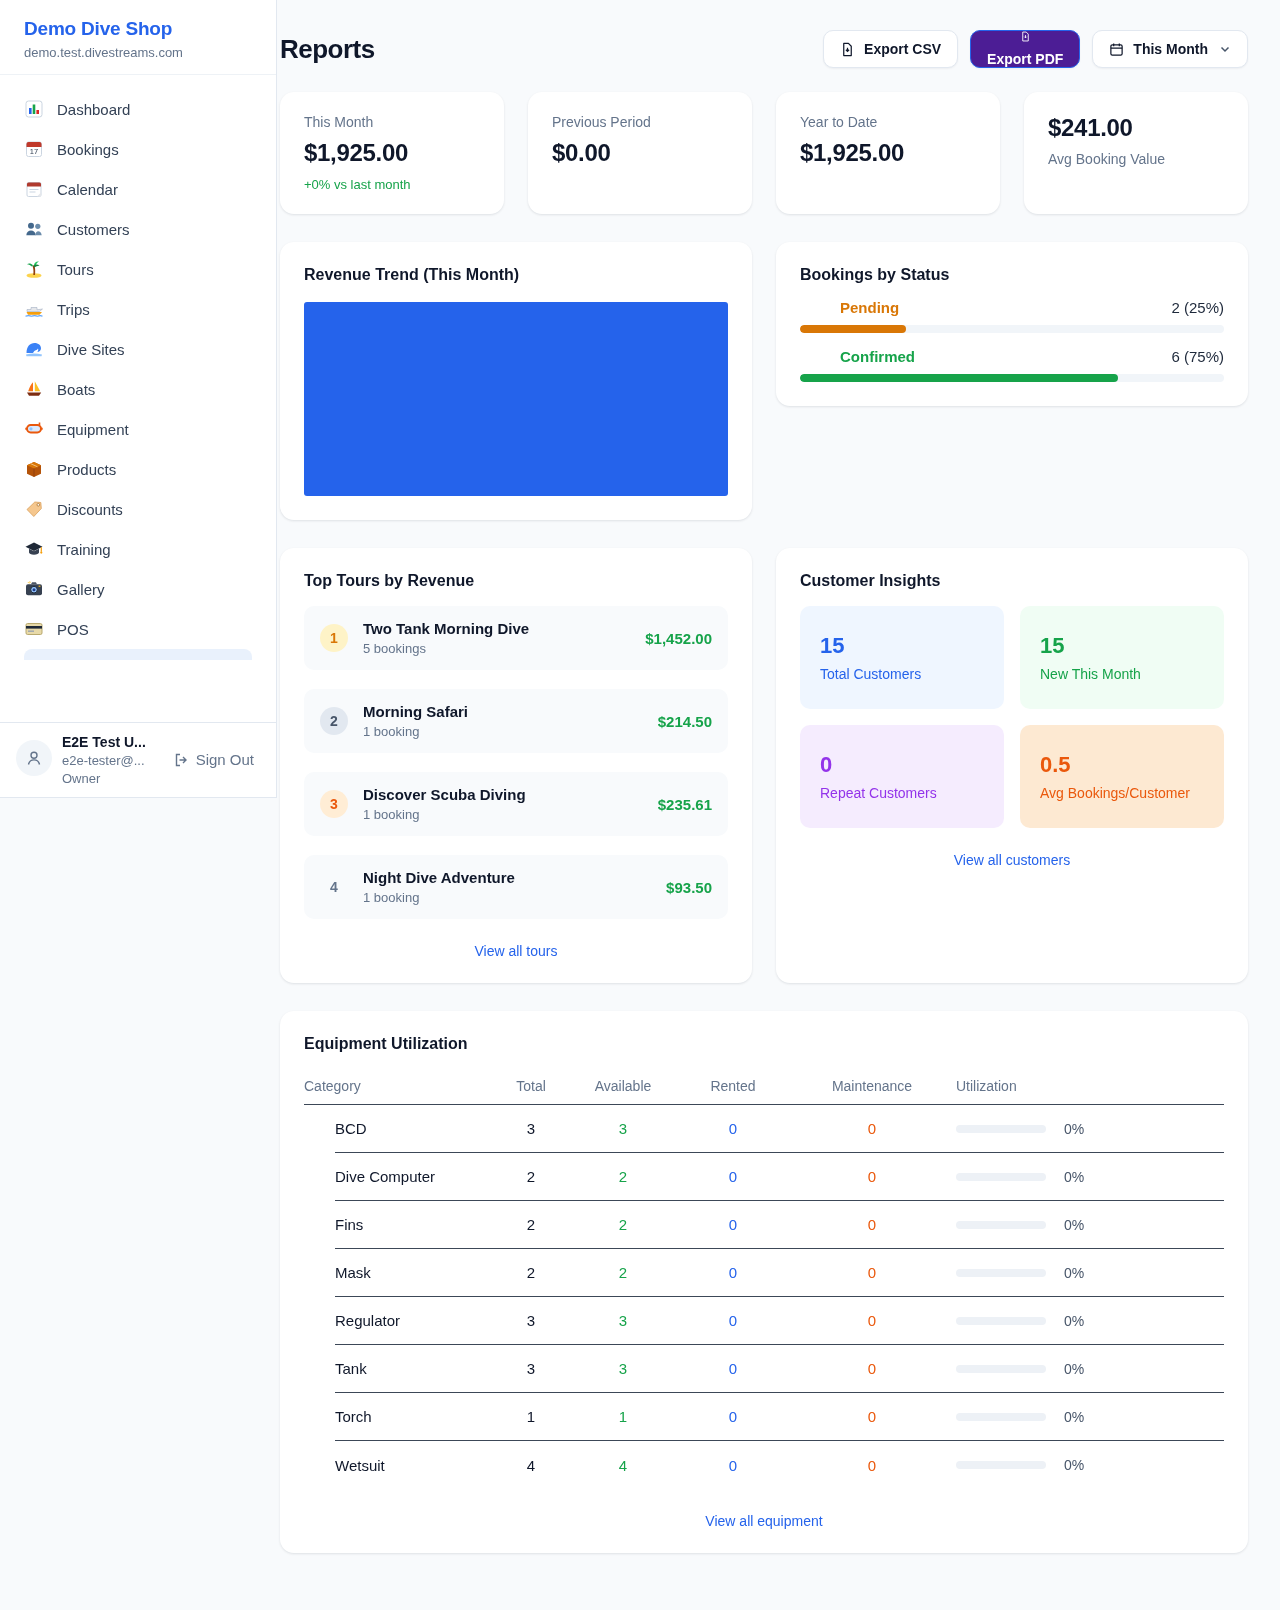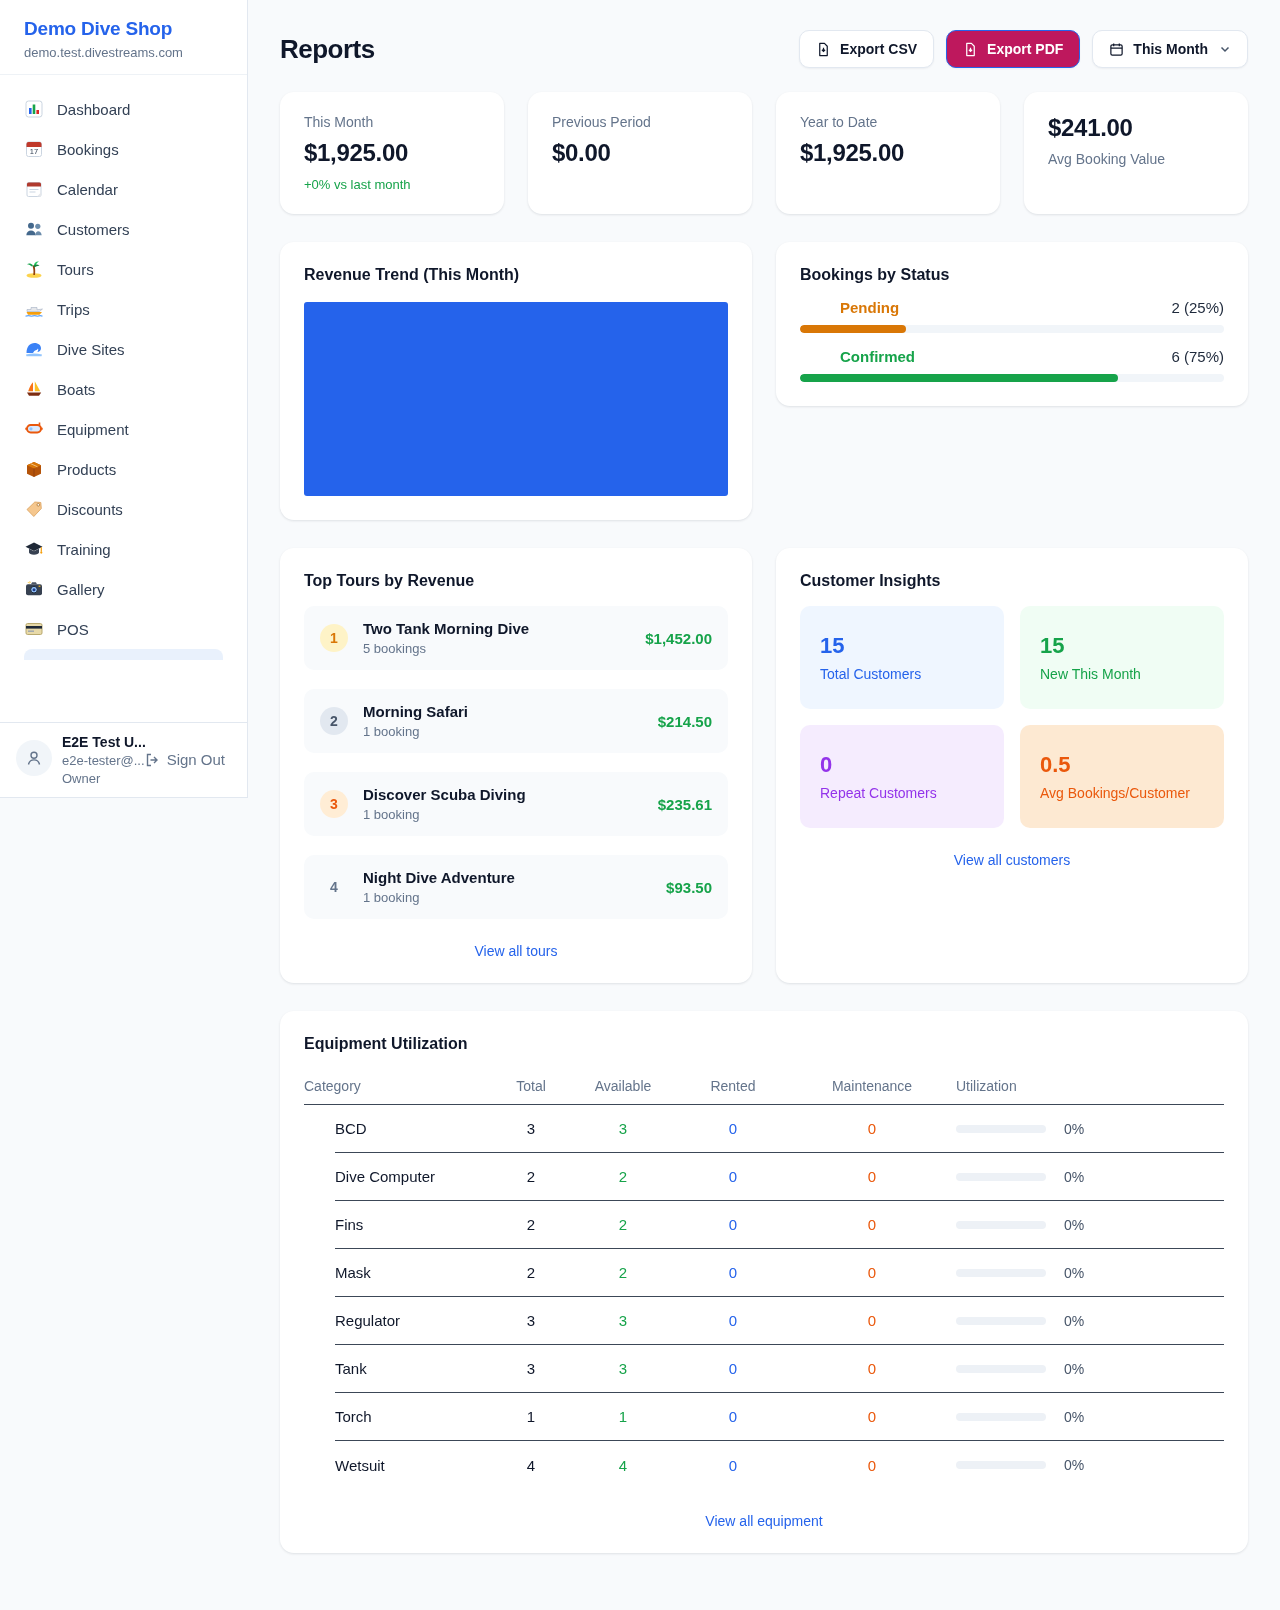--- a/index.html
+++ b/index.html
@@ -4,21 +4,21 @@
 <style>
   * { box-sizing: border-box; }
   html,body { margin:0; padding:0; }
   body {
     width:1280px; height:1610px; position:relative;
     background:#f8fafc; color:#0f172a;
     font-family:"Liberation Sans","DejaVu Sans",sans-serif;
   }
   
   .sidebar{
-    position:absolute; left:0; top:0; width:248px; height:798px;
+    position:absolute; left:0; top:0; width:277px; height:798px;
     background:#fff; border-right:1px solid #e2e8f0; border-bottom:1px solid #e2e8f0;
   }
   .brand{ padding:18px 24px 14px; border-bottom:1px solid #eef2f6; }
   .brand-name{ margin:0; font-size:19px; font-weight:bold; color:#2563eb; letter-spacing:-0.2px; }
   .brand-domain{ margin:5px 0 0; font-size:13px; color:#64748b; }
   .nav{ padding:14px 12px 0; }
   .nav-item{ display:flex; align-items:center; gap:13px; padding:10px 12px; border-radius:8px;
              font-size:15px; color:#334155; cursor:pointer; }
   .nav-item svg{ width:20px; height:20px; flex:none; }
   .active-pill{ height:11px; margin:0 12px; border-radius:8px 8px 0 0; background:#e9f1fc; }
@@ -37,21 +37,21 @@
 
   
   .main{ margin-left:248px; padding:30px 32px 40px; }
   .page-head{ display:flex; align-items:center; justify-content:space-between; }
   .page-title{ margin:0; font-size:26px; font-weight:800; letter-spacing:-0.5px; color:#0f172a; }
   .head-actions{ display:flex; gap:12px; }
   .btn{ display:inline-flex; align-items:center; gap:9px; height:38px; padding:0 16px;
         border-radius:10px; font-size:14px; font-weight:bold; background:#fff;
         border:1px solid #e2e8f0; color:#0f172a; box-shadow:0 1px 2px rgba(15,23,42,.05);
         cursor:pointer; font-family:inherit; }
-  .btn-primary{ background:#be185d; border-color:#2563eb; color:#fff; }
+  .btn-primary{ background:#4c1d95; border-color:#2563eb; color:#fff;flex-direction:column; }
   .btn .chev{ margin-left:2px; color:#475569; }
 
   .card{ background:#fff; border-radius:14px; padding:24px;
          box-shadow:0 1px 3px rgba(15,23,42,.07), 0 1px 2px rgba(15,23,42,.04); }
   .card-title{ margin:0; font-size:16px; font-weight:800; color:#0f172a; }
 
   .stats{ display:grid; grid-template-columns:repeat(4,1fr); gap:24px; margin-top:24px; }
   .stat-card{ padding:22px 24px; }
   .stat-label{ font-size:14px; color:#64748b; }
   .stat-value{ font-size:24px; font-weight:800; margin-top:9px; letter-spacing:-0.3px; }

